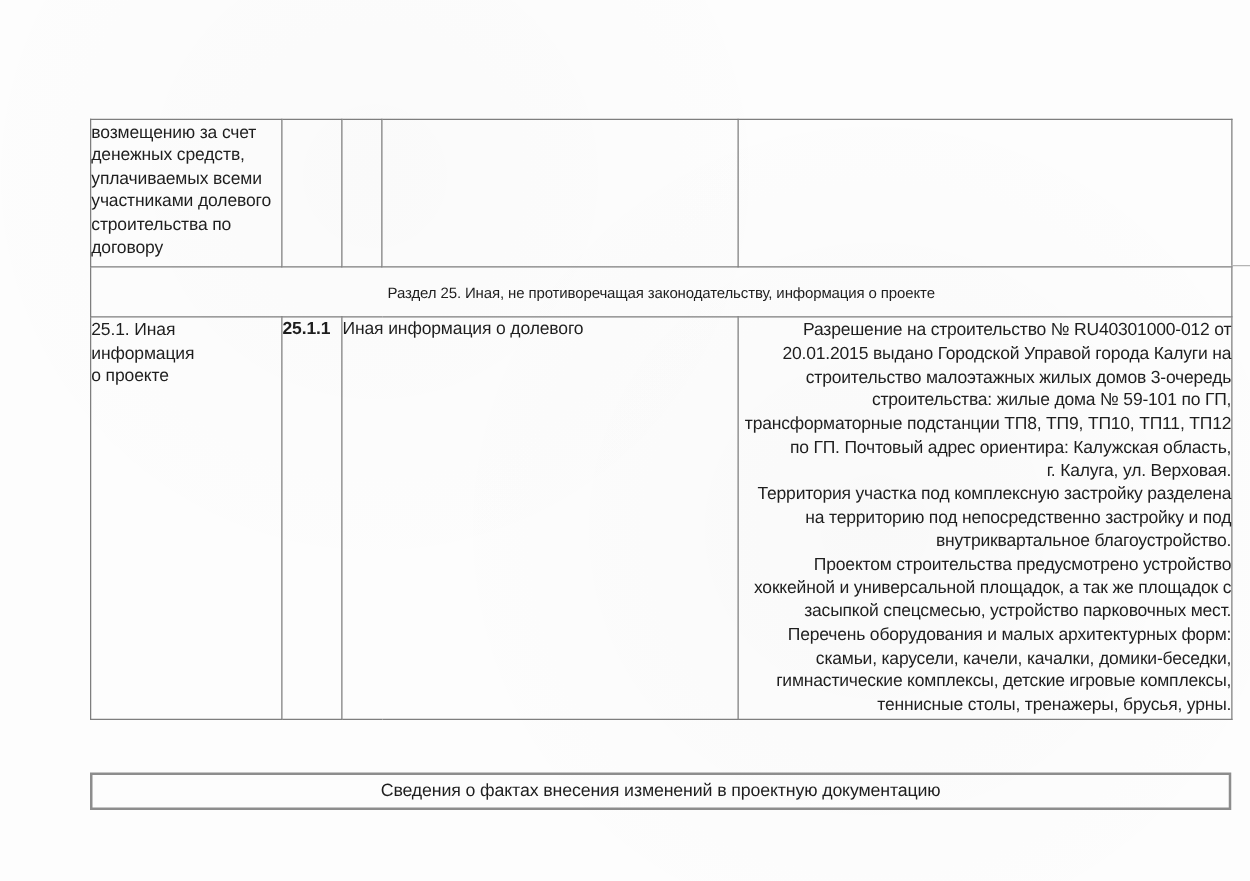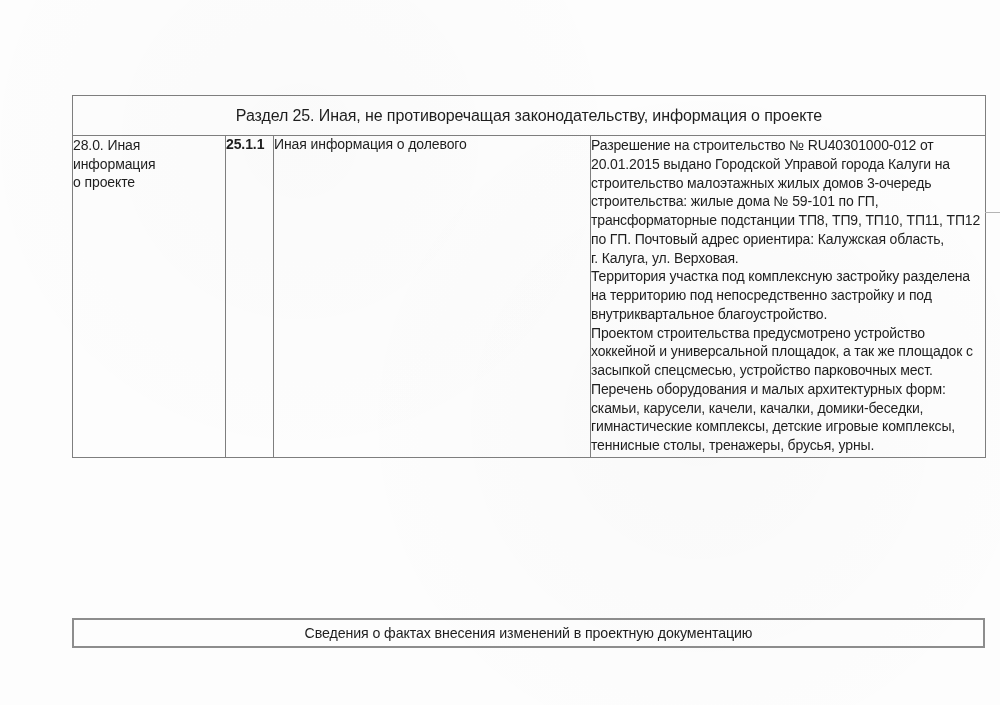--- a/index.html
+++ b/index.html
@@ -46,37 +46,38 @@
   .multiline { white-space: pre-line; }
 
   .cell-cont-label {
     padding: 3px 2px 0 7px;
     line-height: 18.4px;
   }
   .cell-section {
     text-align: center;
     vertical-align: middle !important;
     padding: 4px 0 !important;
-    font-size: 16px;
+    font-size: 12px;
   }
   .cell-label {
     padding: 6px 2px 0 7px;
     line-height: 18.6px;
   }
   .cell-number {
     padding: 6px 2px 0 6px;
     font-weight: bold;
   }
   .cell-field {
     padding: 6px 4px 0 9px;
   }
   .cell-value {
     padding: 7px 4px 0 8px;
     line-height: 18.75px;
     letter-spacing: -0.15px;
+    text-align: right;
   }
   .footer-box {
     position: absolute;
     left: 72px;
     top: 618px;
     width: 913px;
     height: 30px;
     border: 2px solid #8d8d8d;
     box-sizing: border-box;
     display: flex;
@@ -101,25 +102,37 @@
 
   <table class="decl-table">
     <colgroup>
       <col style="width:153px">
       <col style="width:48px">
       <col style="width:32px">
       <col style="width:285px">
       <col style="width:395px">
     </colgroup>
     <tbody>
+        <tr class="row-cont">
+      <td class="cell-cont-label multiline">возмещению за счет
+денежных средств,
+уплачиваемых всеми
+участниками долевого
+строительства по
+договору</td>
+      <td></td>
+      <td></td>
+      <td></td>
+      <td></td>
+    </tr>
     <tr class="row-section">
       <td class="cell-section" colspan="5">Раздел 25. Иная, не противоречащая законодательству, информация о проекте</td>
     </tr>
     <tr class="row-main">
-      <td class="cell-label multiline">28.0. Иная информация
+      <td class="cell-label multiline">25.1. Иная информация
 о проекте</td>
       <td class="cell-number">25.1.1</td>
       <td class="cell-field" colspan="2">Иная информация о долевого</td>
       <td class="cell-value multiline">Разрешение на строительство № RU40301000-012 от
 20.01.2015 выдано Городской Управой города Калуги на
 строительство малоэтажных жилых домов 3-очередь
 строительства: жилые дома № 59-101 по ГП,
 трансформаторные подстанции ТП8, ТП9, ТП10, ТП11, ТП12
 по ГП. Почтовый адрес ориентира: Калужская область,
 г. Калуга, ул. Верховая.

